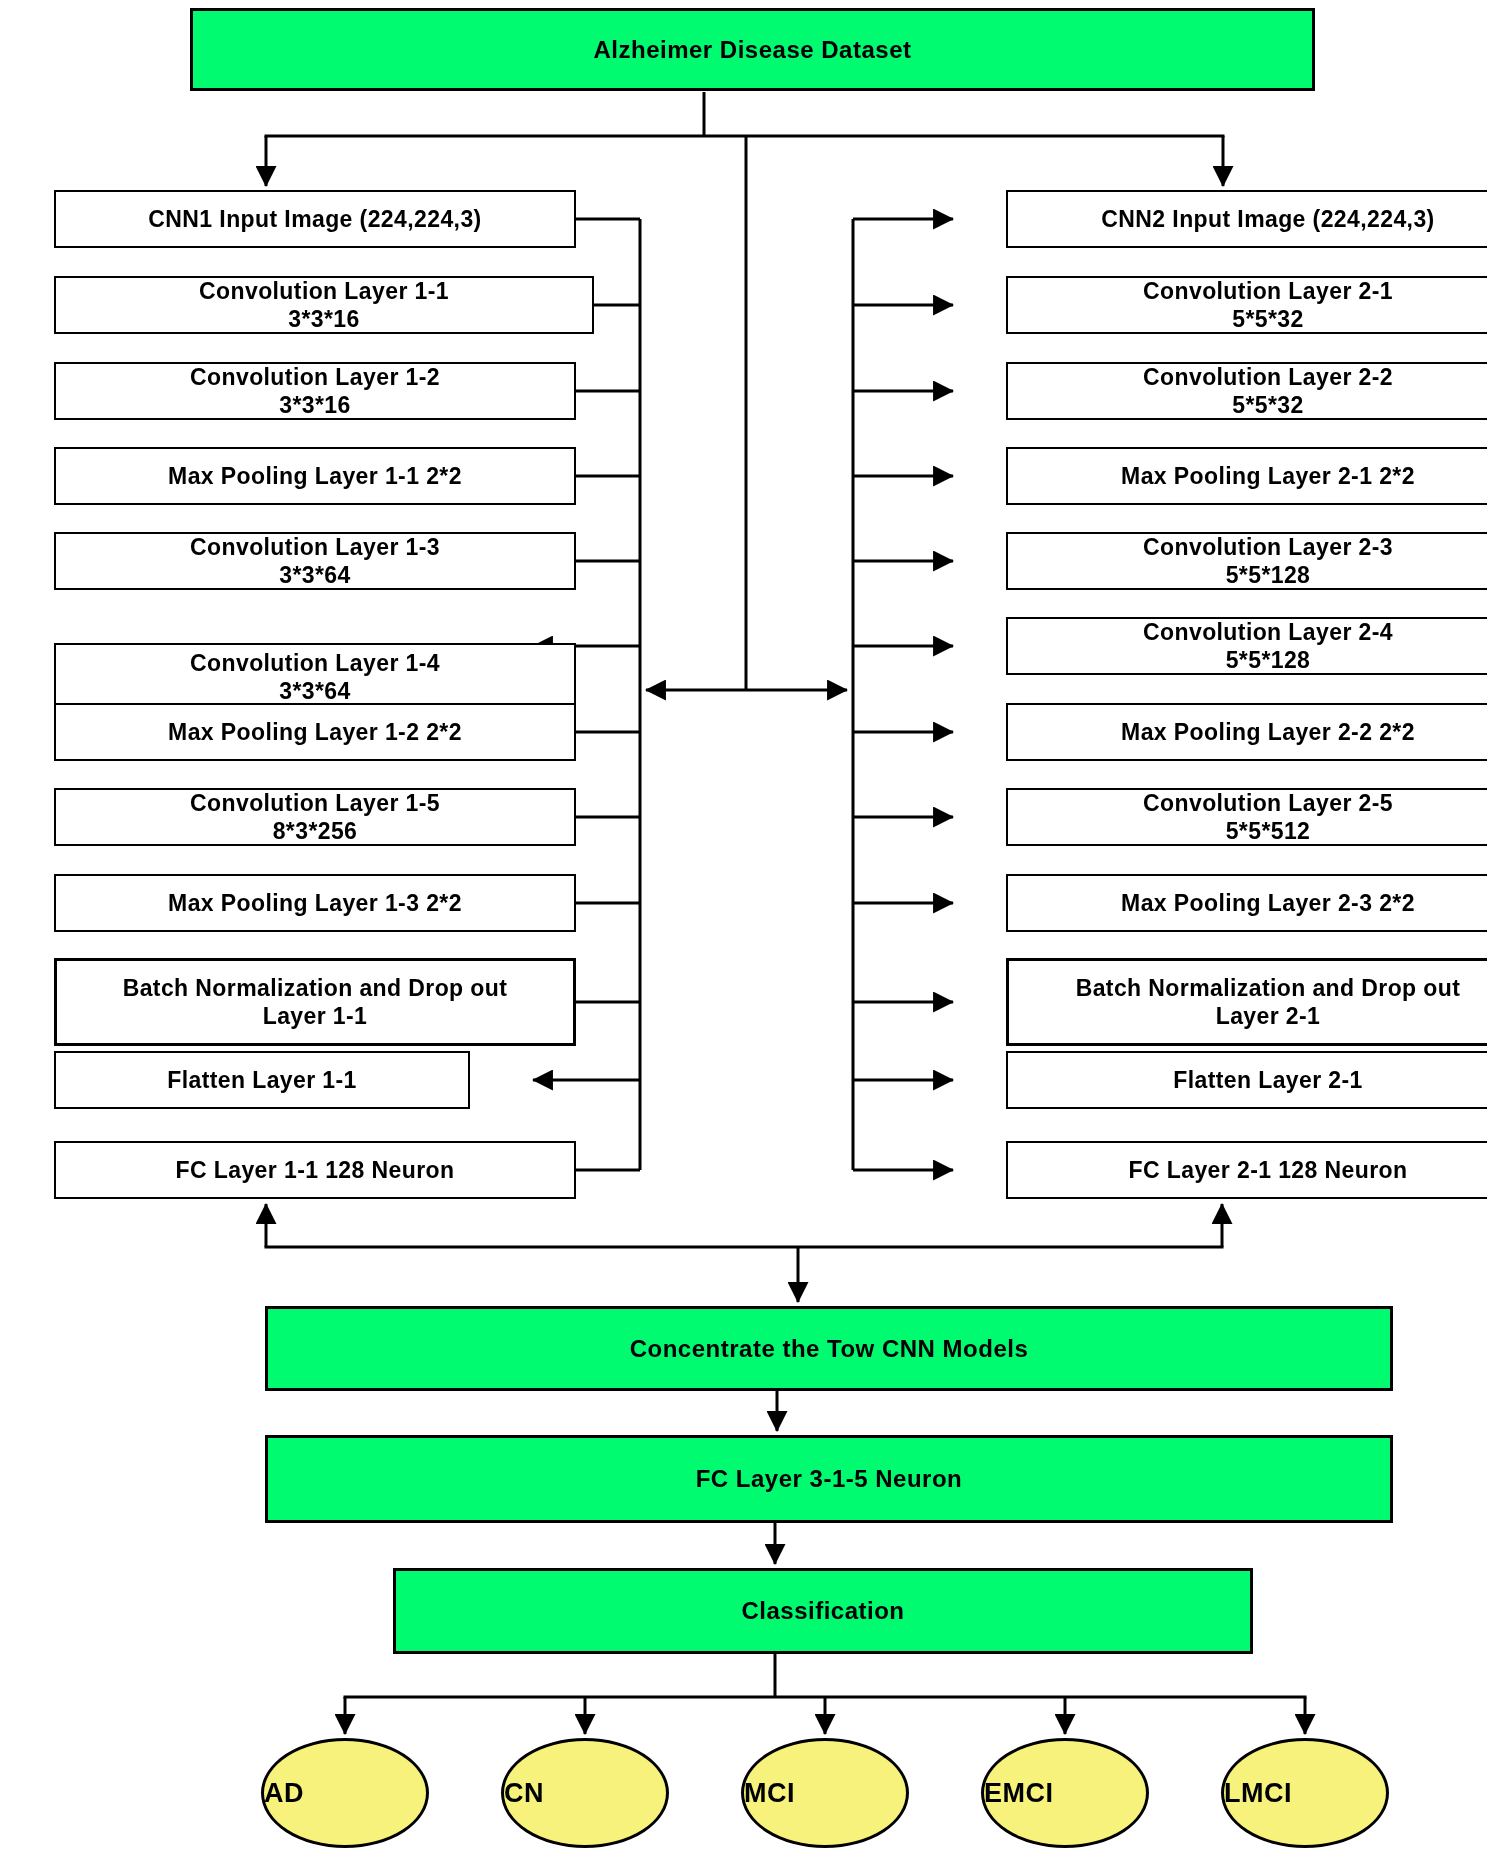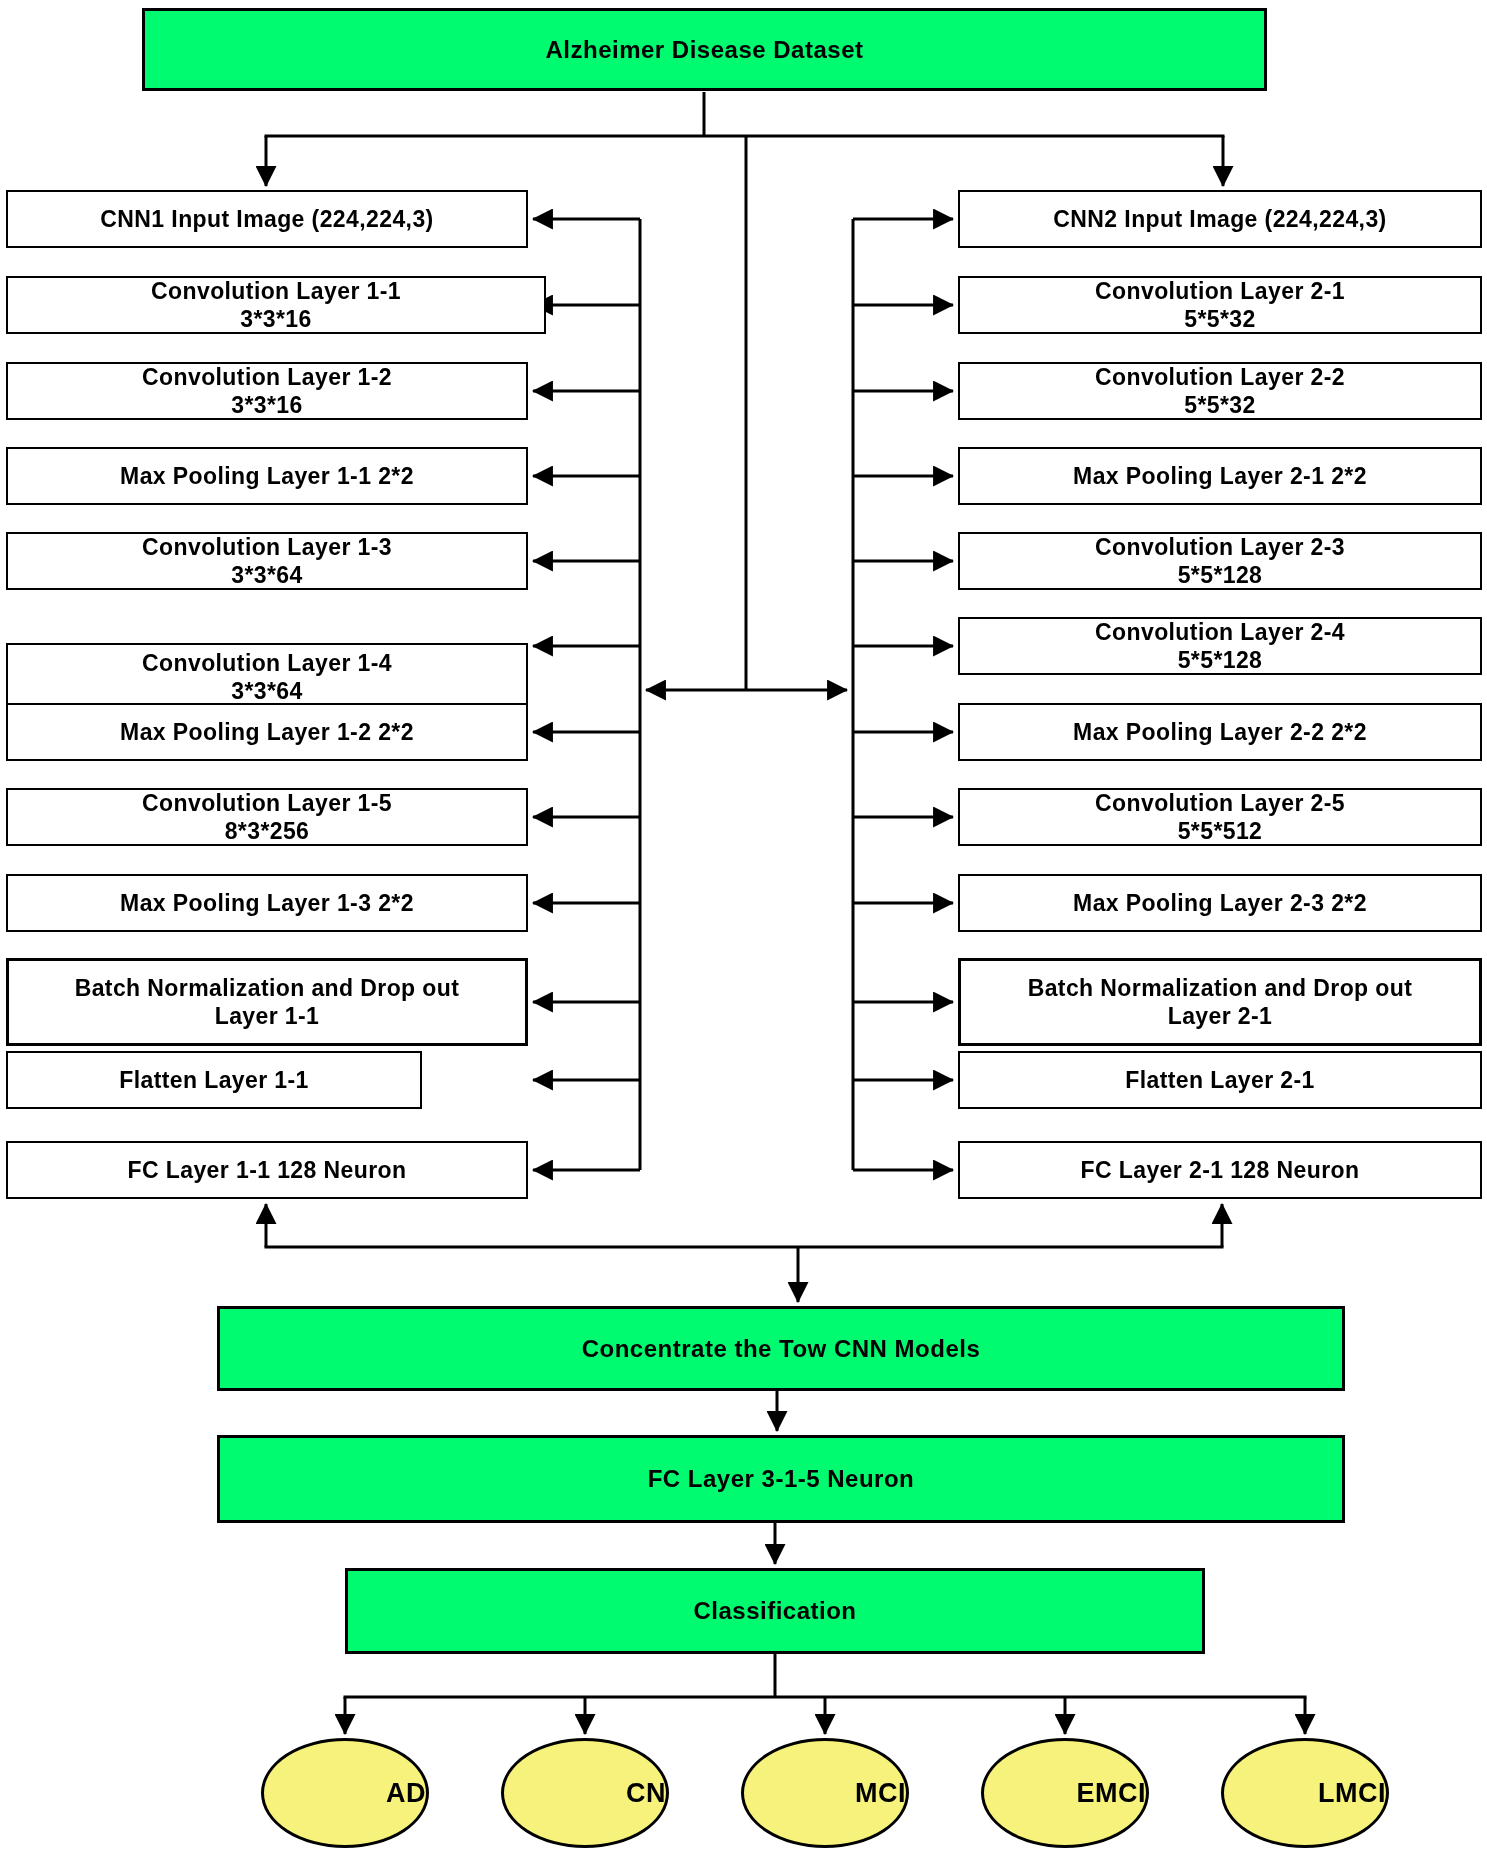--- a/index.html
+++ b/index.html
@@ -6,31 +6,31 @@
   html,body { margin:0; padding:0; background:#ffffff; }
   #canvas {
     position:relative; width:1487px; height:1858px; background:#ffffff;
     font-family:"Liberation Sans", sans-serif; font-weight:bold; color:#000;
     overflow:hidden;
   }
   .box {
     position:absolute; box-sizing:border-box; background:#ffffff;
     border:2px solid var(--ink);
     display:flex; flex-direction:column; align-items:center; justify-content:center;
-    text-align:center; font-size:23px; line-height:28px; letter-spacing:0.4px;
+    text-align:center; font-size:23px; line-height:28px; letter-spacing:0.4px;margin-left:48px;
   }
   .box span:empty { display:none; }
   .thick { border-width:3px; }
   .green {
     background:var(--green); border-width:3px; font-size:24px; letter-spacing:0.5px;
   }
   .ellipse {
     position:absolute; box-sizing:border-box; width:168px; height:110px;
     background:var(--yellow); border:3px solid var(--ink); border-radius:50%;
-    display:flex; align-items:center; justify-content:flex-end;
+    display:flex; align-items:center; justify-content:flex-start;
     font-size:27px; letter-spacing:0.5px;
   }
   #wires { position:absolute; left:0; top:0; pointer-events:none; }
   #wires line { stroke:var(--ink); stroke-width:3; }
 </style>
 </head>
 <body>
 
 <div id="canvas">
 

